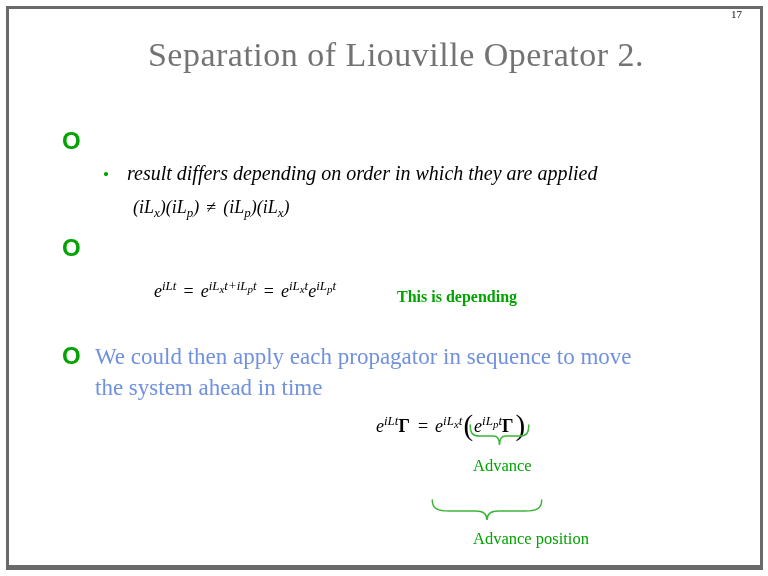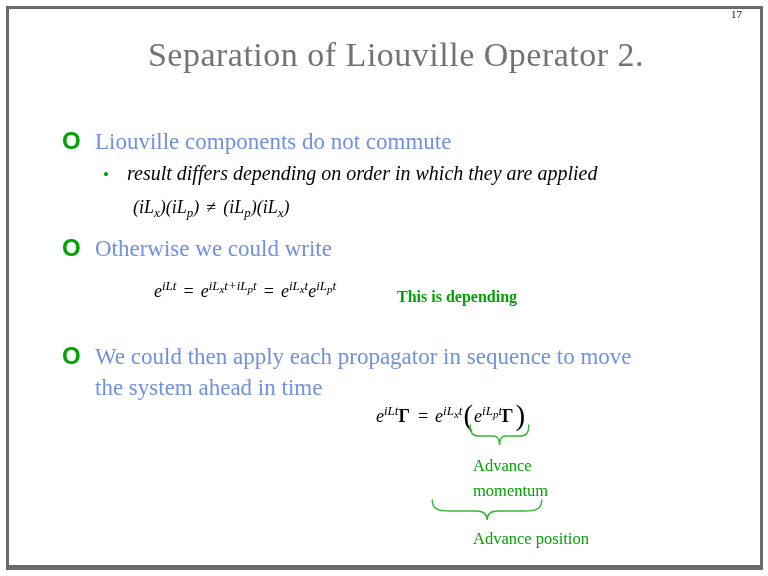--- a/index.html
+++ b/index.html
@@ -55,62 +55,59 @@
 <div class="page">
 
   <div class="frame"></div>
 
   <div class="slide-number">17</div>
 
   <h1 class="title">Separation of Liouville Operator 2.</h1>
 
   <div class="bullet" style="left:62px; top:125px;">
     <span class="marker">O</span>
-    <span>Liouville components do not commute</span>
   </div>
 
   <div class="subbullet" style="left:103px; top:162px;">
     <span class="dot">•</span>
     <span>result differs depending on order in which they are applied</span>
   </div>
 
   <div class="eq" style="left:133px; top:197px;">
     <span>(iL</span><span class="sub">x</span><span>)(iL</span><span class="sub">p</span><span>)</span><span class="rel">≠</span><span>(iL</span><span class="sub">p</span><span>)(iL</span><span class="sub">x</span><span>)</span>
   </div>
 
   <div class="bullet" style="left:62px; top:232px;">
     <span class="marker">O</span>
-    <span>Otherwise we could write</span>
   </div>
 
   <div class="eq" style="left:154px; top:281px;">
     <span>e</span><span class="sup">iLt</span><span class="rel">=</span><span>e</span><span class="sup"><span>iL</span><span class="ss">x</span><span>t+iL</span><span class="ss">p</span><span>t</span></span><span class="rel">=</span><span>e</span><span class="sup"><span>iL</span><span class="ss">x</span><span>t</span></span><span>e</span><span class="sup"><span>iL</span><span class="ss">p</span><span>t</span></span>
   </div>
 
   <div class="note" style="left:397px; top:288px;">This is depending</div>
 
   <div class="bullet" style="left:62px; top:340px;">
     <span class="marker">O</span>
     <span class="lines">
       <span>We could then apply each propagator in sequence to move</span>
       <span>the system ahead in time</span>
     </span>
   </div>
 
-  <div class="eq" style="left:376px; top:396px;text-align:center;">
+  <div class="eq" style="left:376px; top:406px;text-align:center;">
     <span>e</span><span class="sup">iLt</span><span class="gamma">Γ</span><span class="rel">=</span><span>e</span><span class="sup"><span>iL</span><span class="ss">x</span><span>t</span></span><span class="bigp">(</span><span>e</span><span class="sup"><span>iL</span><span class="ss">p</span><span>t</span></span><span class="gamma">Γ</span><span class="bigp">)</span>
   </div>
 
   <svg class="brace" style="left:469px; top:423px;" width="61" height="24" viewBox="0 0 100 24" preserveAspectRatio="none">
     <path d="M2,2 C2,11 7,13 17,13 L40,13 C46,13 50,15 50,22 C50,15 54,13 60,13 L83,13 C93,13 98,11 98,2"></path>
   </svg>
 
   <div class="green-label" style="left:473px; top:453px;">
     <span style="display:block">Advance</span>
-    <span style="display:block">momentum</span>
   </div>
 
   <svg class="brace" style="left:430px; top:498px;" width="114" height="24" viewBox="0 0 100 24" preserveAspectRatio="none">
     <path d="M2,2 C2,11 7,13 17,13 L40,13 C46,13 50,15 50,22 C50,15 54,13 60,13 L83,13 C93,13 98,11 98,2"></path>
   </svg>
 
   <div class="green-label" style="left:437px; top:526px;margin-left:36px;">Advance position</div>
 
 </div>
 

